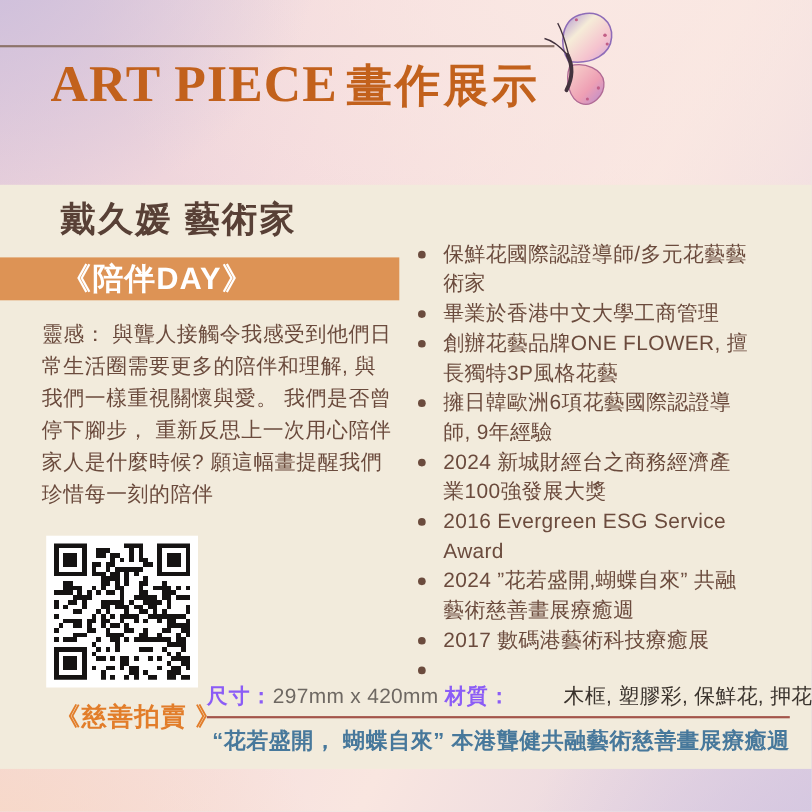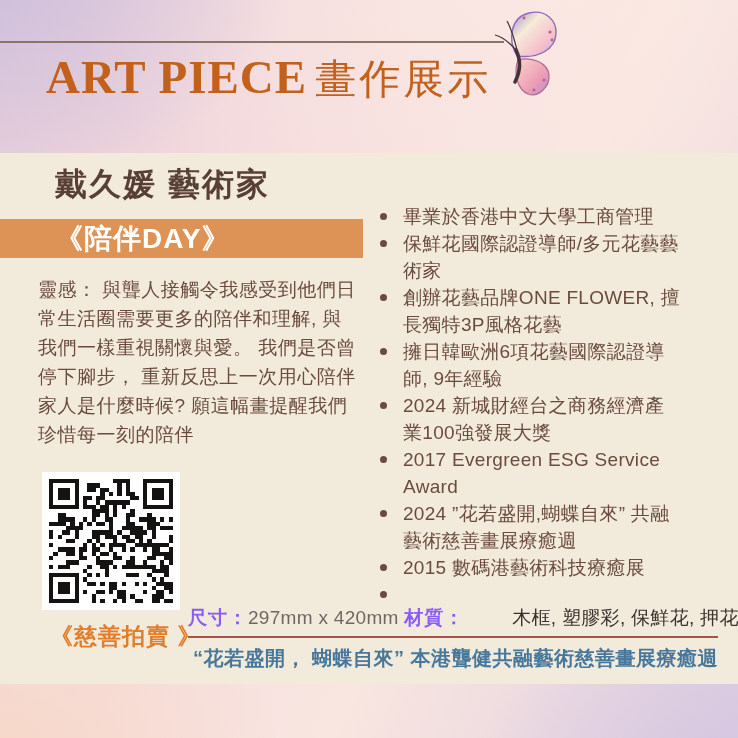--- a/index.html
+++ b/index.html
@@ -10,24 +10,24 @@
     background:
       radial-gradient(90% 70% at -4% -6%, #cbbedc 0%, rgba(203,190,220,0) 48%),
       radial-gradient(95% 75% at 104% 108%, #d2c5e0 0%, rgba(210,197,224,0) 42%),
       radial-gradient(95% 70% at -6% 108%, #f8d8c2 0%, rgba(248,216,194,0) 48%),
       radial-gradient(100% 80% at 72% -5%, #fae8e3 0%, rgba(250,232,227,0) 62%),
       linear-gradient(115deg, #e6cdda 0%, #f4dadd 32%, #f9e6e0 62%, #e0cfe1 100%);
   }
   .top-line { position:absolute; top:41px; left:0; width:504px; height:2px; background:#8d746a; }
   .title { position:absolute; top:50px; left:46px; color:#c2611c; white-space:nowrap; }
   .title-en { font-family:Liberation Serif, serif; font-size:47px; letter-spacing:1px; }
-  .title-zh { font-size:41px; font-weight:400; letter-spacing:3px; margin-left:8px; }
+  .title-zh { font-size:41px; font-weight:700; letter-spacing:3px; margin-left:8px; }
   .butterfly { position:absolute; top:8px; left:488px; width:76px; height:94px; }
 
-  .content { position:absolute; top:153px; left:0; width:738px; height:531px; background:#f2ebdc; }
+  .content { position:absolute; top:168px; left:0; width:738px; height:531px; background:#f2ebdc; }
   .artist-name { position:absolute; top:10px; left:55px; font-size:32px; font-weight:bold; color:#584036; letter-spacing:2px; }
   .banner { position:absolute; top:66px; left:0; width:363px; height:39px; background:#dd9355;
             color:#ffffff; font-size:28px; font-weight:bold; line-height:39px; padding-left:55px; letter-spacing:1px; }
   .inspiration { position:absolute; top:122px; left:38px; width:348px; font-size:19px; line-height:29px;
                  color:#6b4b3d; white-space:pre-line; letter-spacing:0.5px; }
   .qr { position:absolute; top:319px; left:42px; width:138px; height:138px; background:#ffffff;
         display:flex; align-items:center; justify-content:center; }
   .charity { position:absolute; top:468px; left:50px; font-size:23px; font-weight:bold; color:#e27d2a; letter-spacing:1px; }
 
   .credentials { position:absolute; top:50px; left:380px; width:342px; list-style:none; }
@@ -389,55 +389,55 @@
           <rect x="27" y="28" width="1" height="1"></rect>
           <rect x="28" y="28" width="1" height="1"></rect>
         </svg>
     </div>
 
     <div class="charity">《慈善拍賣 》</div>
 
     <ul class="credentials">
       <li>
           <span class="cred-dot"></span>
-          <span class="cred-text">畢業於香港中文大學工商管理</span>
-        </li>
-      <li>
-          <span class="cred-dot"></span>
           <span class="cred-text">保鮮花國際認證導師/多元花藝藝
 術家</span>
         </li>
       <li>
           <span class="cred-dot"></span>
+          <span class="cred-text">畢業於香港中文大學工商管理</span>
+        </li>
+      <li>
+          <span class="cred-dot"></span>
           <span class="cred-text">創辦花藝品牌ONE FLOWER, 擅
 長獨特3P風格花藝</span>
         </li>
       <li>
           <span class="cred-dot"></span>
           <span class="cred-text">擁日韓歐洲6項花藝國際認證導
 師, 9年經驗</span>
         </li>
       <li>
           <span class="cred-dot"></span>
           <span class="cred-text">2024 新城財經台之商務經濟產
 業100強發展大獎</span>
         </li>
       <li>
           <span class="cred-dot"></span>
-          <span class="cred-text">2017 Evergreen ESG Service
+          <span class="cred-text">2016 Evergreen ESG Service
 Award</span>
         </li>
       <li>
           <span class="cred-dot"></span>
           <span class="cred-text">2024 ”花若盛開,蝴蝶自來” 共融
 藝術慈善畫展療癒週</span>
         </li>
       <li>
           <span class="cred-dot"></span>
-          <span class="cred-text">2015 數碼港藝術科技療癒展</span>
+          <span class="cred-text">2017 數碼港藝術科技療癒展</span>
         </li>
       <li>
           <span class="cred-dot"></span>
         </li>
     </ul>
 
     <div class="size-line"><span class="size-label">尺寸：</span><span class="size-value">297mm x 420mm </span><span class="material-label">材質：</span><span class="material-value">木框, 塑膠彩, 保鮮花, 押花</span></div>
 
     <div class="footer-line"></div>
 

